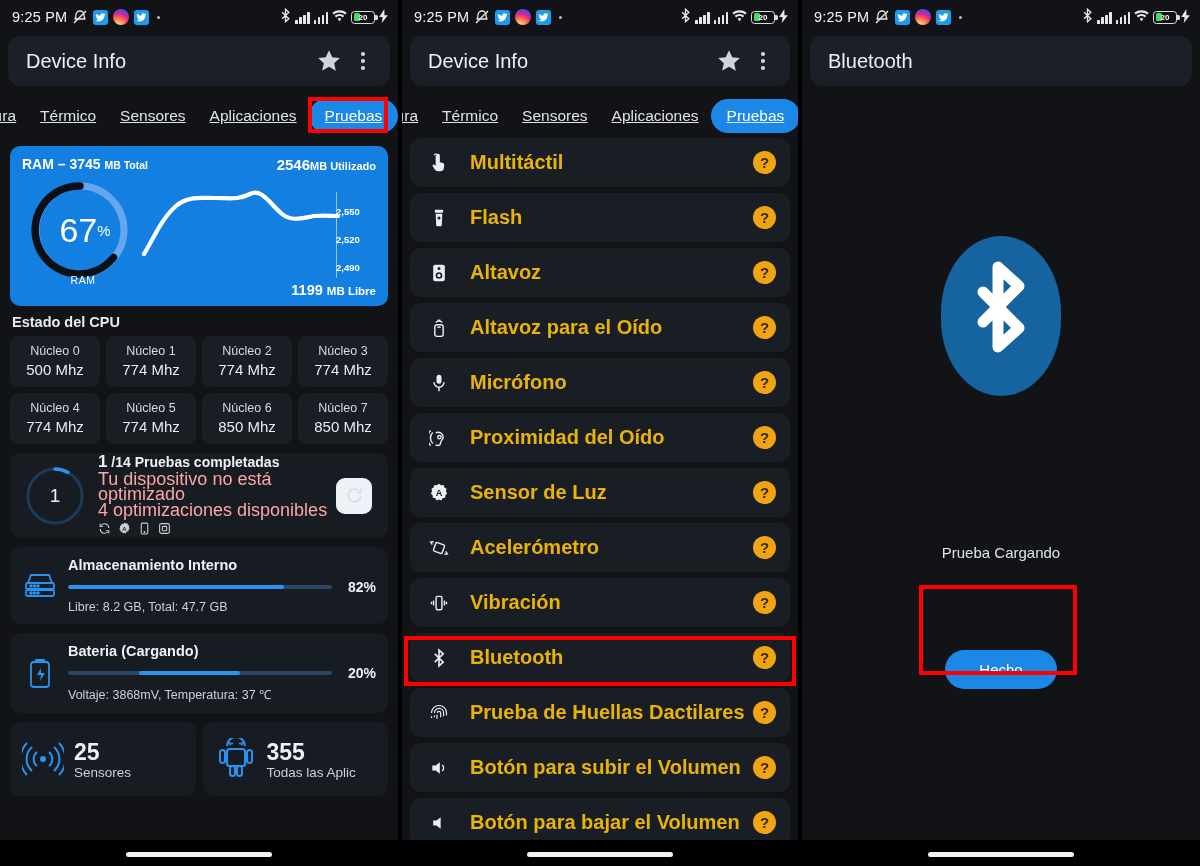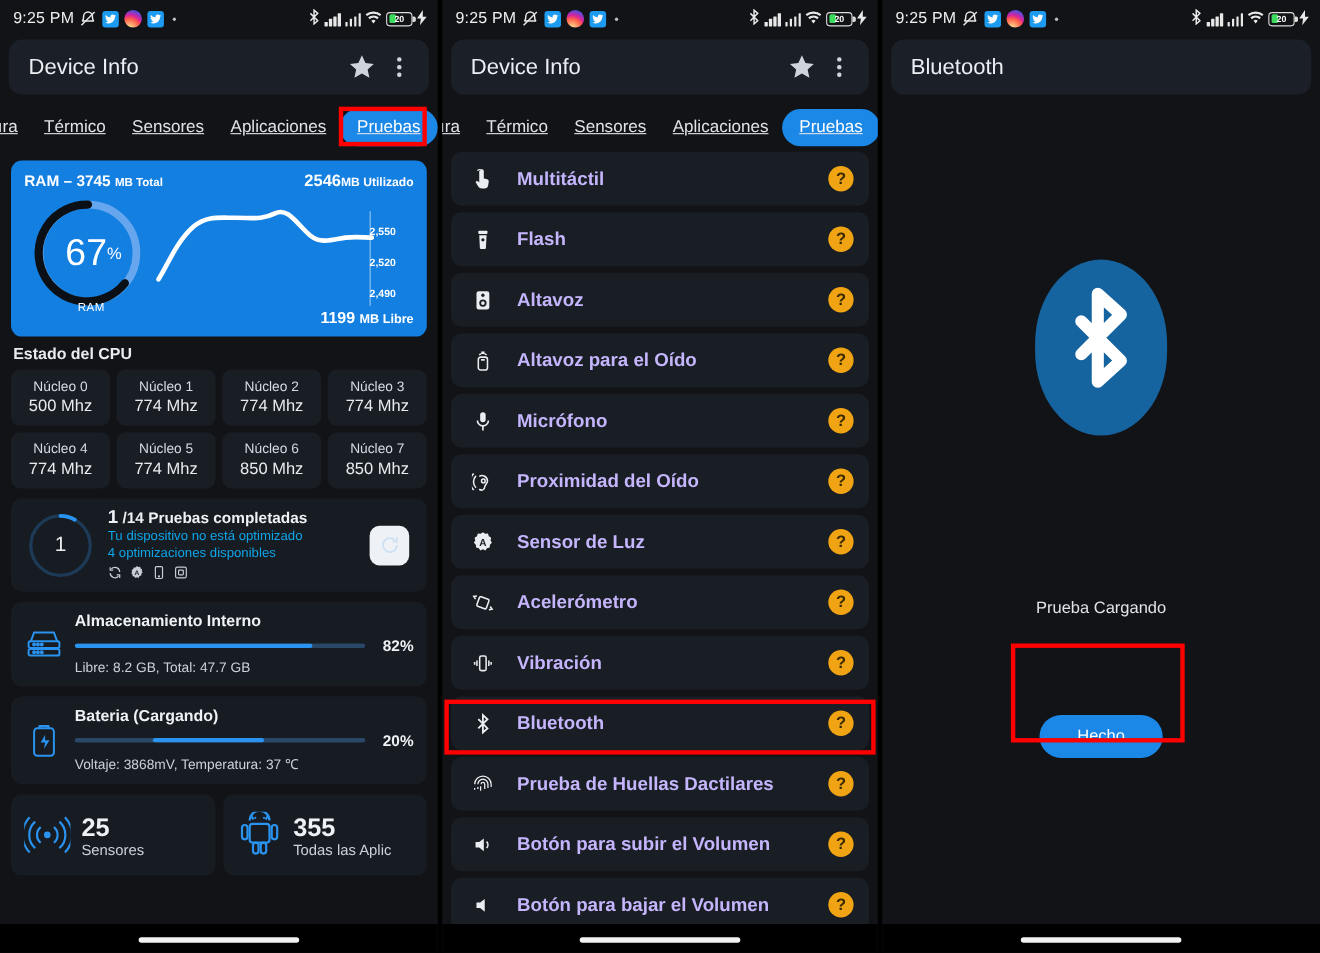--- a/index.html
+++ b/index.html
@@ -130,21 +130,21 @@
     height: 85px; display: flex; align-items: center; padding: 0 10px;
   }
   .ring { width: 62px; height: 62px; position: relative; flex: none; margin-left: 4px;}
   .ring .num {
     position: absolute; inset: 0; display: flex; align-items: center;
     justify-content: center; color: #e9ecf1; font-size: 19px;
   }
   .test-info { flex: 1; padding-left: 12px; }
   .test-h { color: #eef1f5; font-size: 14px; font-weight: bold; }
   .test-h b { font-size: 17px; }
-  .test-s { color: #0ea5e9; font-size: 12px; line-height: 15.5px; }
+  .test-s { color: #fca5a5; font-size: 18px; line-height: 15.5px; }
   .mini-icons { display: flex; gap: 7px; margin-top: 3px; color: #c8ced6; align-items:center;}
   .mini-icons svg { width: 13px; height: 13px; }
   .refresh-btn {
     width: 36px; height: 36px; border-radius: 9px; background: #eef2f7;
     display: flex; align-items: center; justify-content: center; margin-right: 6px;
   }
   .refresh-btn svg { width: 19px; height: 19px; }
 
   
   .meter {
@@ -172,21 +172,21 @@
   .stat .l { color: #cbd1d9; font-size: 13.5px; white-space: nowrap; }
 
   
   .list { padding: 0 8px; }
   .li {
     background: #191d24; border-radius: 10px; height: 49px; margin-bottom: 6px;
     display: flex; align-items: center; padding: 0 14px 0 16px; position: relative;
   }
   .li .licon { width: 26px; color: #eaeef3; display:flex; align-items:center; justify-content:center;}
   .li .licon svg { width: 20px; height: 20px; }
-  .li .ltext { flex: 1; color: #c4b5fd; font-size: 17px; font-weight: bold; padding-left: 18px; }
+  .li .ltext { flex: 1; color: #eab308; font-size: 20px; font-weight: bold; padding-left: 18px; }
   .qmark {
     width: 23px; height: 23px; border-radius: 50%; background: #f0a413;
     color: #3a2a00; font-size: 15px; font-weight: bold;
     display: flex; align-items: center; justify-content: center; flex: none;
   }
 
   
   .hl { position: absolute; border: 4px solid #ff0000; pointer-events: none; }
 
   

